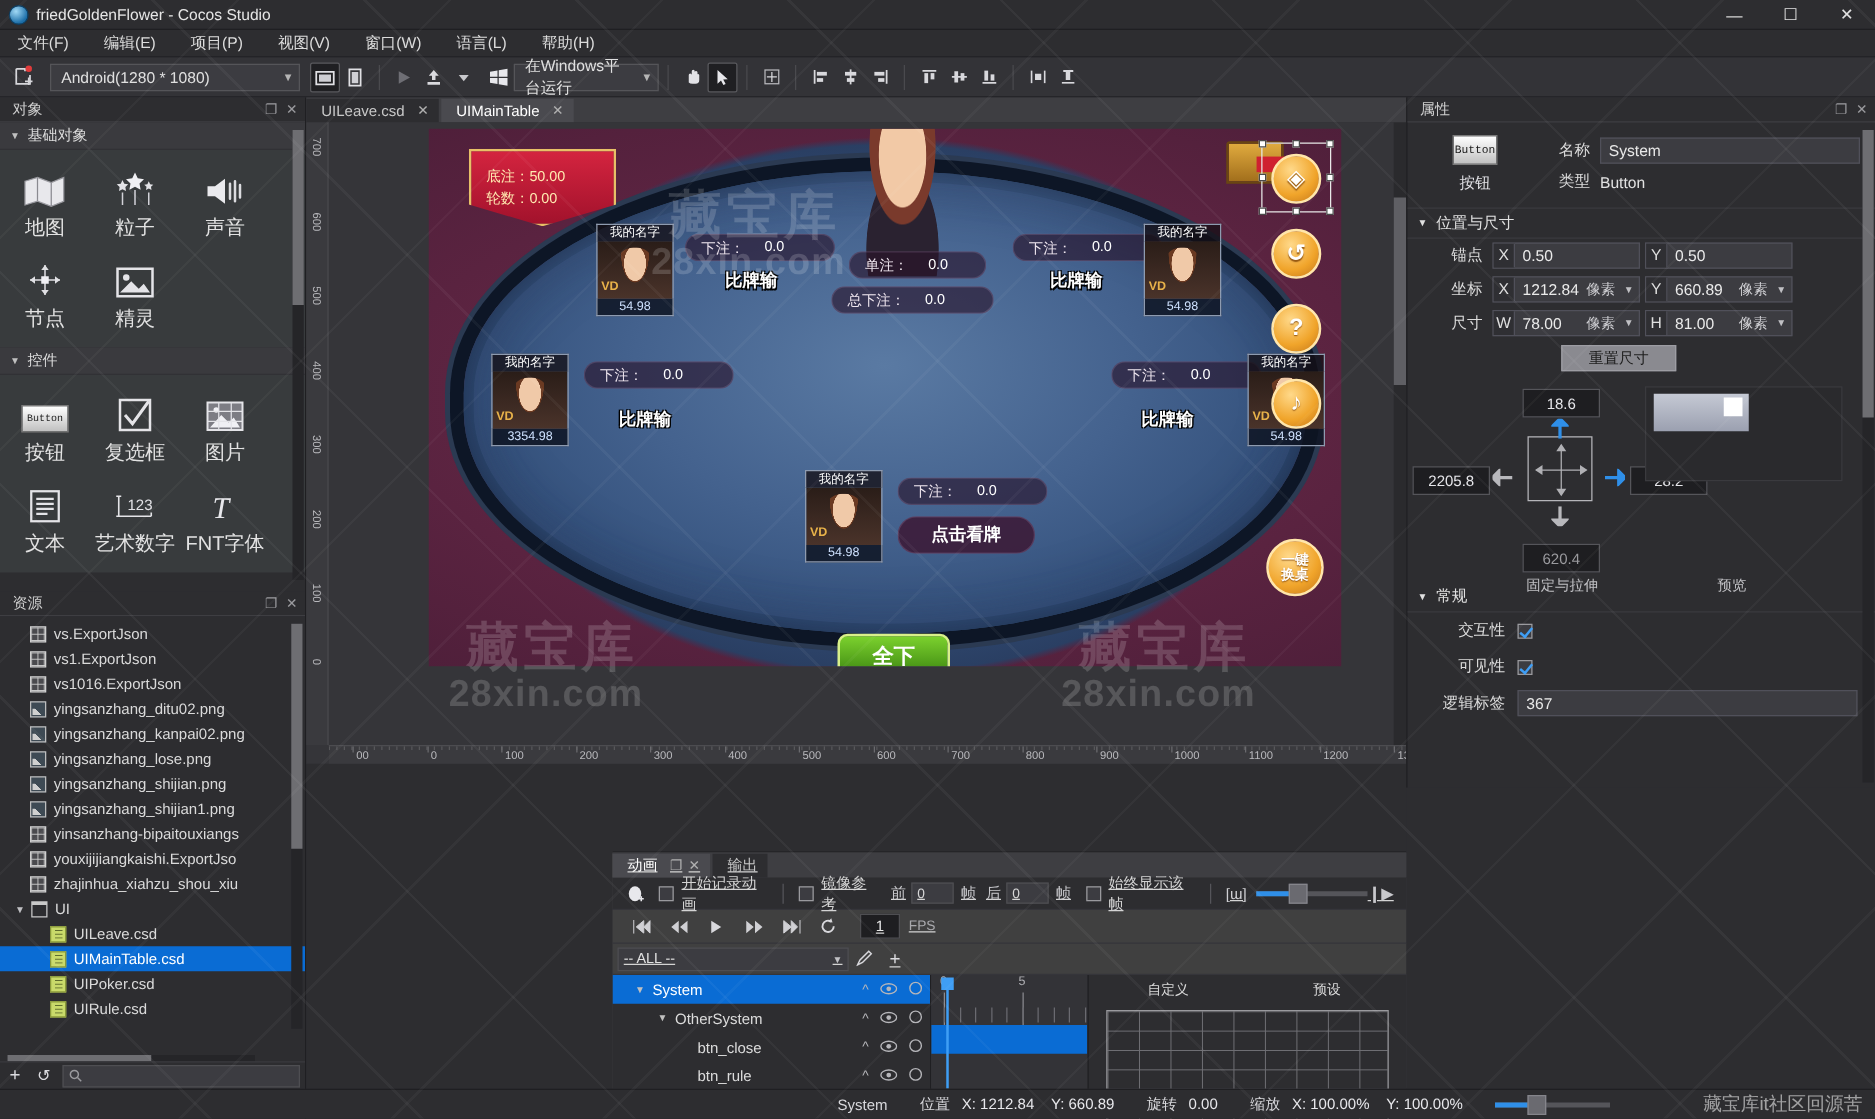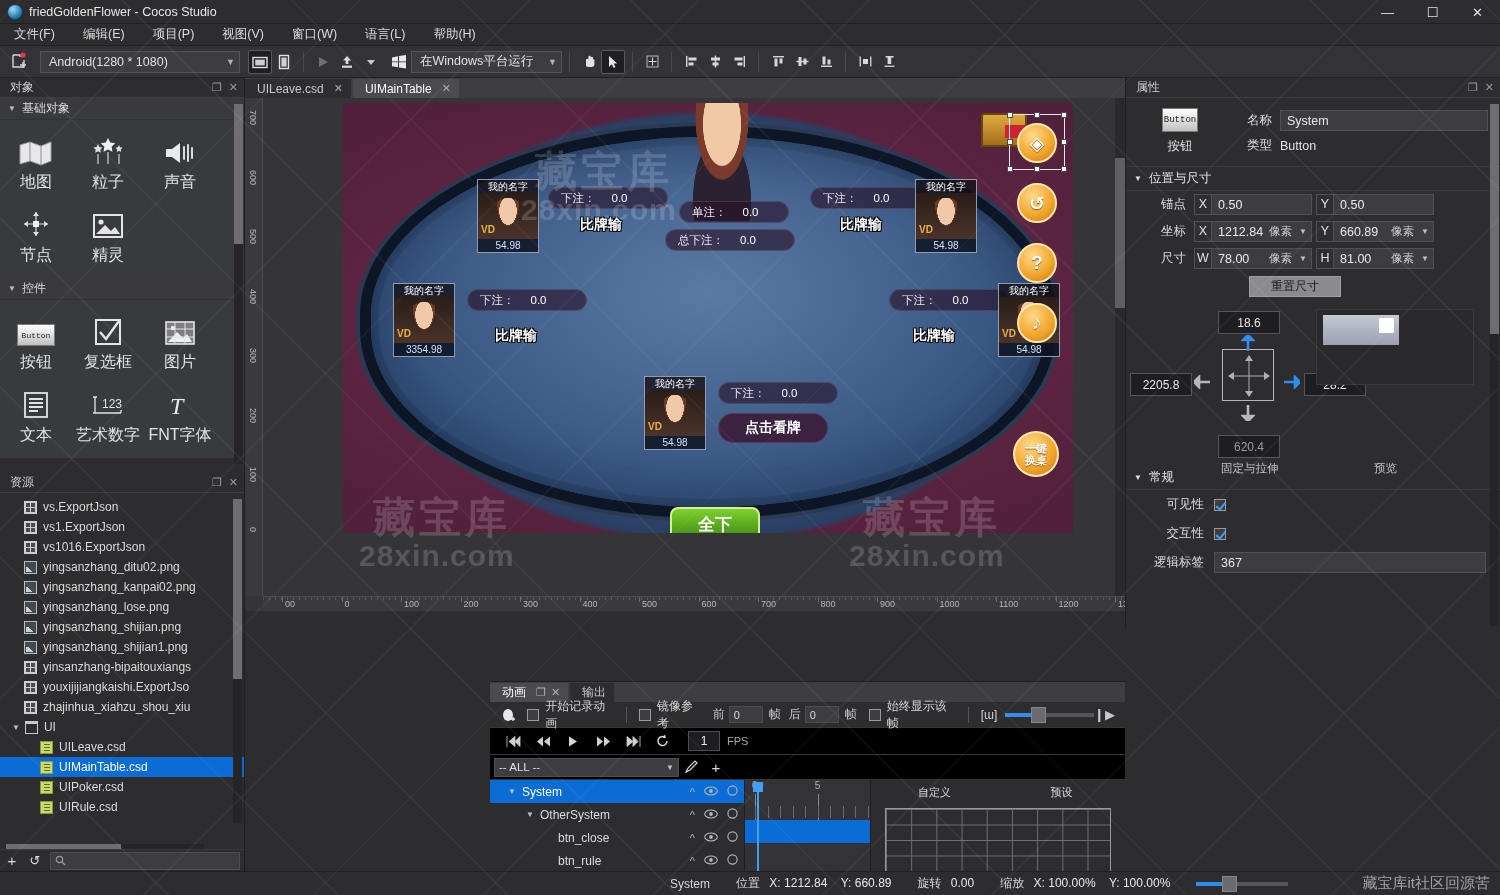--- a/index.html
+++ b/index.html
@@ -156,22 +156,22 @@
      background:
        radial-gradient(ellipse at 50% 18%, #f2c9a6 0 30%, transparent 31%),
        radial-gradient(ellipse at 50% 12%, #7a3a2c 0 42%, transparent 43%),
        radial-gradient(ellipse at 50% 82%, #2a2230 0 46%, transparent 47%);}
   .chest { position:absolute; right:46px; top:10px; width:46px; height:34px;
      background:linear-gradient(#e0aa3e,#a26f1c); border:2px solid #6a4512; border-radius:3px 3px 0 0;}
   .chest:after{content:"";position:absolute;right:-6px;top:10px;width:26px;height:13px;
      background:#cf2130; clip-path:polygon(0 0,100% 0,86% 50%,100% 100%,0 100%);}
 
   
-  .anim { position:absolute; left:245px; right:0; bottom:24px; top:603px; background:#000000;
-     border-top:1px solid #1f1f22;}
+  .anim { position:absolute; left:245px; right:0; bottom:24px; top:603px; background:#404040;
+     border-top:1px solid #1f1f22;text-decoration:underline;}
   .anim-tabs { height:20px; background:#3e3e42; display:flex; align-items:flex-end;}
   .anim-tabs .tab { background:#2d2d30; }
   .anim-tabs .tab.active { background:#4a4a4f; color:#fff;}
   .anim-tool { height:26px; background:#2d2d30; display:flex; align-items:center;
      padding-left:8px; gap:0; border-bottom:1px solid #35353a;}
   .chk { width:12px; height:12px; border:1px solid #9a9a9e; background:#3c3c41; margin-right:6px;
      display:inline-block; position:relative; flex:0 0 12px;}
   .chk.on:after { content:""; position:absolute; left:3px; top:0px; width:4px; height:8px;
      border:solid #3f9ef5; border-width:0 2px 2px 0; transform:rotate(40deg);}
   .minput { width:34px; height:17px; background:#3c3c41; border:1px solid #4e4e52; color:#d8d8d8;
@@ -338,21 +338,21 @@
       <svg width="12" height="12">
           <path d="M2 4 L6 9 L10 4 Z" fill="#c8c8cc"></path>
         </svg>
     </div>
     <div style="width:4px"></div>
     <div class="tbtn">
       <svg width="16" height="16">
           <path d="M1 3.4 L7 2.3 V7.4 H1 Z M8 2.1 L15 1 V7.4 H8 Z M1 8.3 H7 V13.2 L1 12.2 Z M8 8.3 H15 V14.6 L8 13.4 Z" fill="#e8e8ec"></path>
         </svg>
     </div>
-    <div class="combo" style="width:151px">
+    <div class="combo" style="width:116px">
       <span>在Windows平台运行</span>
       <span class="caret">▼</span>
     </div>
     <div class="tool-sep"></div>
     <div class="tbtn">
       <svg width="17" height="17">
           <path d="M5 13 V7 q0-1.2 1.2-1.2T7.4 7 V4 q0-1.2 1.2-1.2T9.8 4 v.8 q0-1 1.1-1t1.1 1.2V6.3q1-.3 1.4.7V11q0 3-3 3H8q-2 0-3-1z" fill="#e2e2e6"></path>
         </svg>
     </div>
     <div class="tbtn active">
@@ -856,20 +856,24 @@
           <i class="tick" style="left: 858px; top: 0px; width: 1px; height: 3px; opacity: 0.6;"></i>
         </div>
       <div class="viewport">
 
         <div class="game">
           <div class="felt"></div>
 
           <div class="dealer"></div>
           <div class="chest"></div>
 
+          <div class="banner">
+            <div>底注：50.00</div>
+            <div>轮数：0.00</div>
+          </div>
 
           <div class="bet-pill" style="left:336px;top:98px;width:110px">
             <span>单注：</span>
             <b>0.0</b>
           </div>
           <div class="bet-pill" style="left:322px;top:126px;width:130px">
             <span>总下注：</span>
             <b>0.0</b>
           </div>
 
@@ -1287,25 +1291,25 @@
         </div>
       <div class="cap" style="left:95px;top:160px">固定与拉伸</div>
       <div class="cap" style="left:248px;top:160px">预览</div>
     </div>
 
     <div class="sect-hdr">
       <span class="tri">▼</span>
       <span>常规</span>
     </div>
     <div class="gen-row">
+      <span class="lab">交互性</span>
+      <span class="chk on"></span>
+    </div>
+    <div class="gen-row">
       <span class="lab">可见性</span>
-      <span class="chk on"></span>
-    </div>
-    <div class="gen-row">
-      <span class="lab">交互性</span>
       <span class="chk on"></span>
     </div>
     <div class="gen-row">
       <span class="lab">逻辑标签</span>
       <span class="wide">367</span>
     </div>
     <div class="vscroll" style="top:26px;bottom:4px;right:1px">
         <i style="height:230px"></i>
       </div>
   </div>

